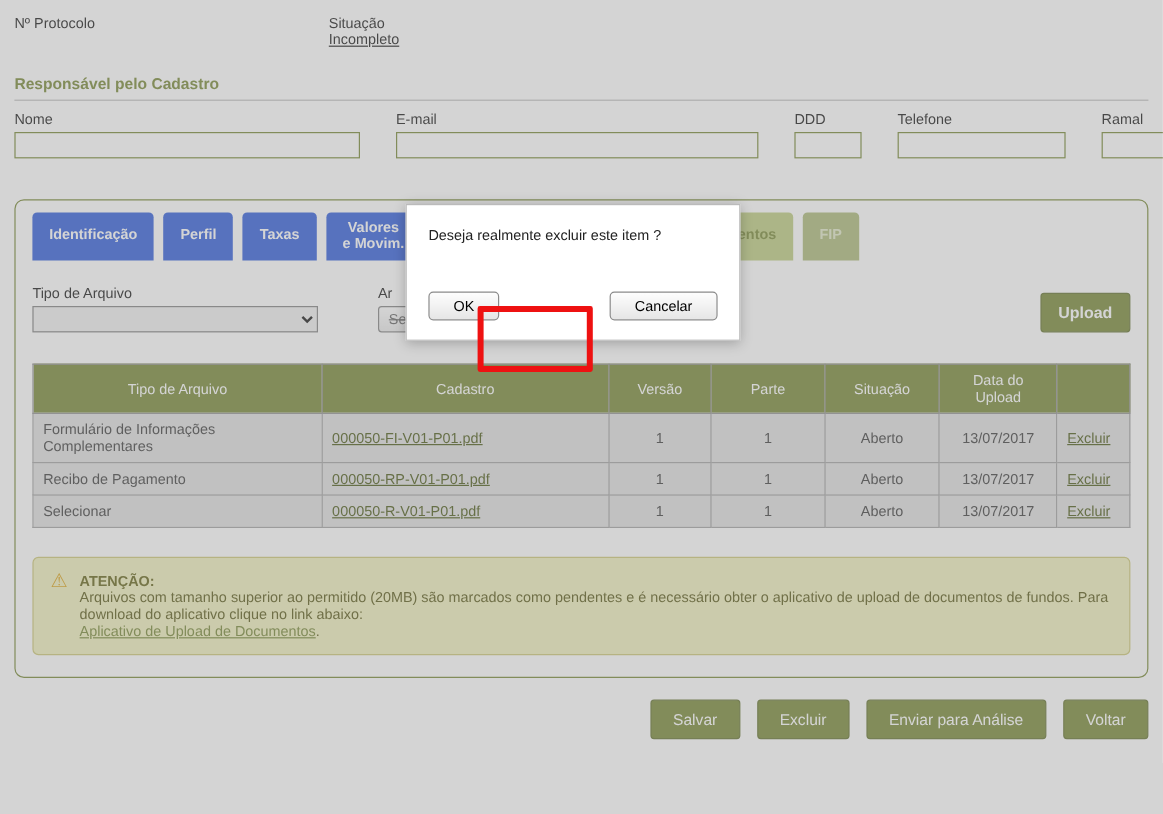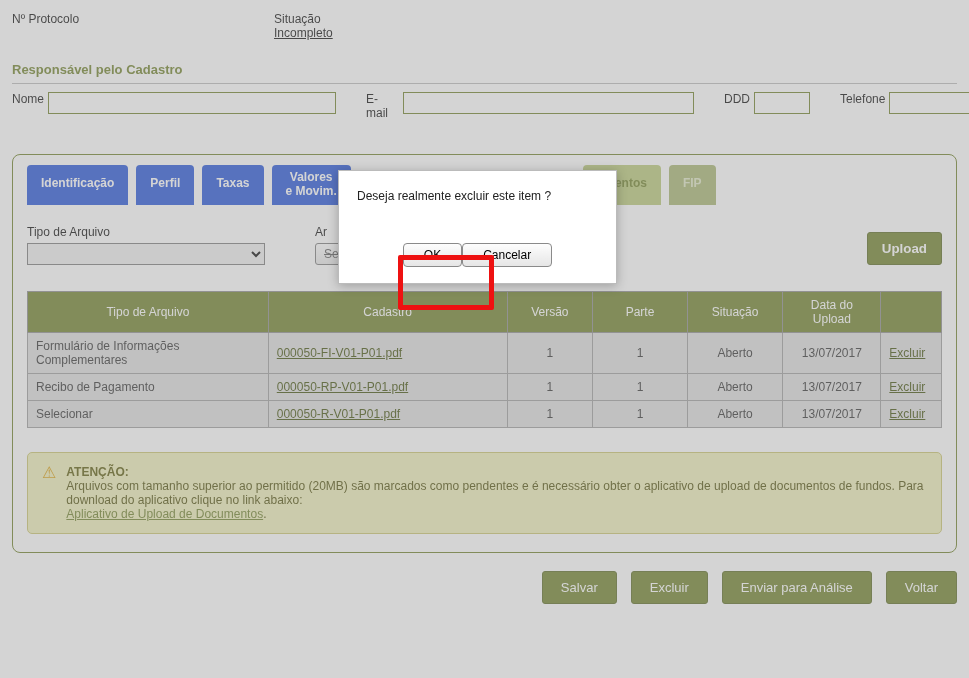--- a/index.html
+++ b/index.html
@@ -6,21 +6,21 @@
 .wrap{width:969px;height:678px;position:relative;box-sizing:border-box;padding:12px 12px 0 12px}
 .overlay{position:absolute;top:0;left:0;width:969px;height:678px;background:rgba(160,160,160,.45);z-index:50}
 .row{display:flex;gap:32px}
 .lbl{font-size:12px;color:#000}
 .proto-col{width:230px}
 .sit-col{width:200px}
 .sit-link{text-decoration:underline;color:#000;cursor:pointer}
 h4.sec{color:#6a7d22;font-size:13px;font-weight:bold;margin:22px 0 6px 0}
 hr.sep{border:none;border-top:1px solid #b8b8b8;margin:0 0 8px 0}
 .form-row{display:flex;gap:30px}
-.ff{display:flex;flex-direction:row;gap:4px}
+.ff{display:flex;flex-direction:column;gap:4px}
 .inp{border:1px solid #6a7d22;background:#fff;height:22px;box-sizing:border-box;padding:2px 4px}
 .wN{width:288px}.wE{width:302px}.wD{width:56px}.wT{width:140px}.wR{width:56px}
 .card{border:1px solid #6a7d22;border-radius:8px;margin-top:34px;padding:0 14px 18px 14px;background:#fff}
 .tabs{display:flex;margin-top:-0px;padding-top:10px;gap:8px}
 .tab{background:#1d4ed8;color:#fff;font-weight:bold;font-size:12px;padding:12px 14px 10px 14px;border-radius:4px 4px 0 0;cursor:pointer;line-height:1.15;text-align:center}
 .tab.two{padding-top:6px;padding-bottom:6px}
 .tab.docs{background:#b7c774;color:#6a7d22}
 .tab.fip{background:#a4b36c;color:#dfe6c3}
 .subrow{display:flex;align-items:flex-end;gap:50px;margin-top:20px}
 .sel{display:flex;flex-direction:column;gap:4px}
@@ -35,21 +35,21 @@
 a.flink{color:#3a4a00;text-decoration:underline;cursor:pointer}
 .alert{margin-top:24px;border:1px solid #c9c46b;border-radius:5px;background:#efeeb7;padding:12px 14px;color:#4a4a00;font-size:12px;display:flex;gap:10px}
 .alert .ico{color:#d79a00;font-size:16px;line-height:1}
 .alert a{color:#6a7d22;text-decoration:underline;cursor:pointer}
 .alert b{color:#555500}
 .footer{display:flex;justify-content:flex-end;gap:14px;margin-top:18px}
 .fbtn{background:#6a7d22;color:#fff;font-weight:normal;border:1px solid #55651b;border-radius:3px;padding:8px 18px;cursor:pointer;font-size:13px}
 
 .dialog{position:absolute;z-index:100;left:338px;top:170px;width:241px;background:#fff;border:1px solid #bbb;padding:18px 18px 16px 18px;box-shadow:0 2px 10px rgba(0,0,0,.25)}
 .dialog .msg{font-size:12px;color:#222;text-align:left;margin-bottom:40px}
-.dialog .btns{display:flex;justify-content:center;}
+.dialog .btns{display:flex;justify-content:space-between;}
 .dbtn{border:1px solid #8a8a8a;border-radius:4px;background:linear-gradient(#fdfdfd,#e6e6e6);padding:4px 20px;font-size:12px;cursor:pointer}
 .hl{position:absolute;z-index:101;border:5px solid #e11;border-radius:2px;pointer-events:none}
 </style>
 </head>
 <body>
 
 <div class="wrap">
 
   <div class="row">
     <div class="proto-col">

